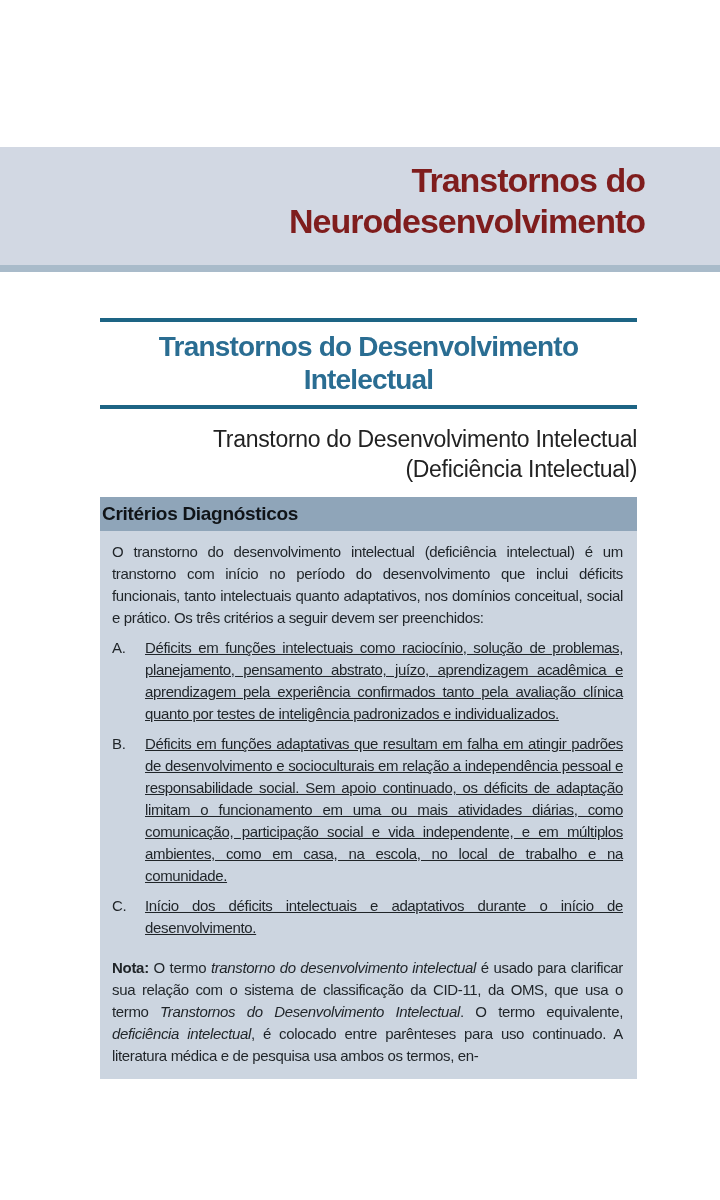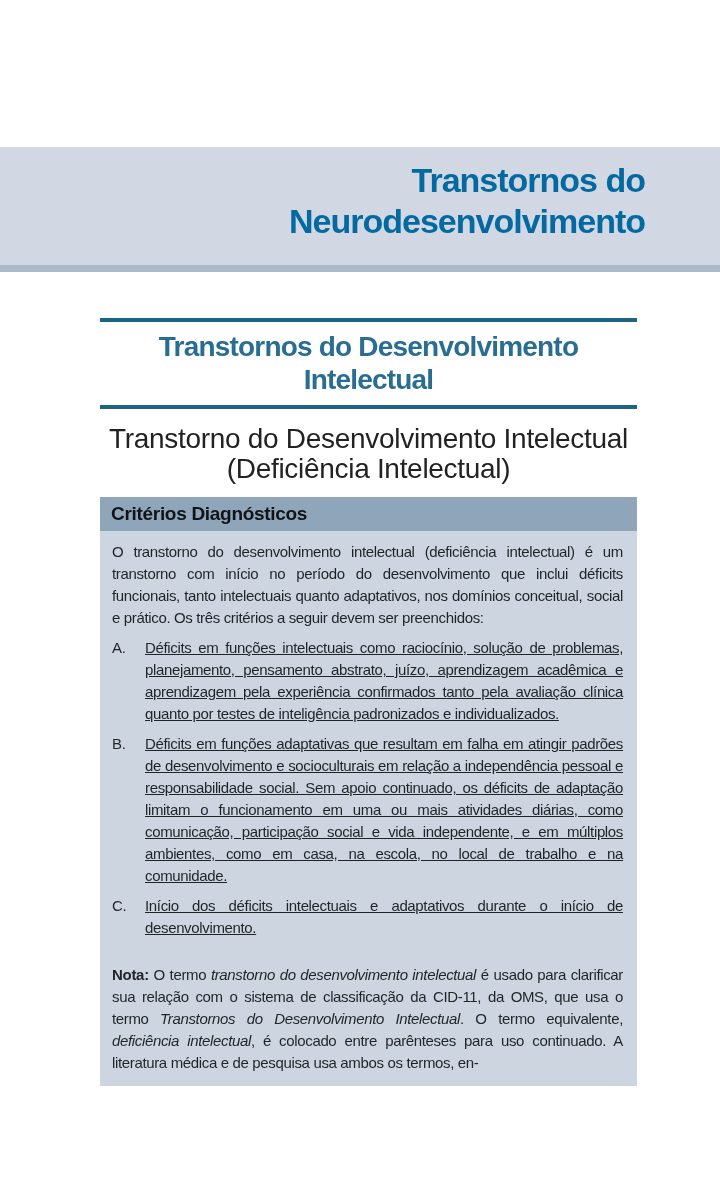--- a/index.html
+++ b/index.html
@@ -26,21 +26,21 @@
     background:var(--banner-bg);
   }
   .chapter-title{
     position:absolute;top:13px;right:75px;
     width:470px;
     margin:0;
     text-align:right;
     font-size:34px;line-height:41px;
     font-weight:bold;
     letter-spacing:-1px;
-    color:#0369a1;
+    color:#7f1d1d;
   }
   .banner-strip{
     position:absolute;top:265px;left:0;
     width:720px;height:7px;
     background:var(--banner-strip);
   }
   .section-head{
     position:absolute;top:318px;left:100px;
     width:537px;
   }
@@ -51,50 +51,50 @@
     text-align:center;
     font-size:28px;line-height:33px;
     font-weight:bold;
     letter-spacing:-0.8px;
     color:var(--heading-teal);
   }
   .subtitle{
     position:absolute;top:424px;left:100px;
     width:537px;
     margin:0;
-    text-align:center;
-    font-size:28px;line-height:30px;
+    text-align:right;
+    font-size:23px;line-height:30px;
     letter-spacing:-0.3px;
     color:#222222;
   }
   .criteria-box{
     position:absolute;top:497px;left:100px;
     width:537px;
   }
   .criteria-header{
     height:34px;line-height:34px;
-    padding-left:11px;
+    padding-left:2px;
     background:var(--criteria-bar-bg);
     font-size:19px;font-weight:bold;
     letter-spacing:-0.3px;
     color:#101418;
   }
   .criteria-body{
     background:var(--criteria-body-bg);
     padding:10px 14px 12px 12px;
     font-size:15px;line-height:22px;
     letter-spacing:-0.35px;
     color:var(--text-dark);
   }
   .intro{margin:0 0 8px;text-align:justify;}
   .crit-list{margin:0;padding:0;list-style:none;}
   .crit-item{display:flex;margin:0 0 8px;}
   .crit-label{flex:0 0 33px;}
   .crit-text{flex:1;text-align:justify;text-decoration:underline;}
-  .note{margin:25px 0 0;text-align:justify;}
+  .note{margin:18px 0 0;text-align:justify;}
   .note b{letter-spacing:-0.3px;}
 </style>
 </head>
 <body>
 
 <div class="page">
 
   <header class="chapter-banner">
     <h1 class="chapter-title">Transtornos do Neurodesenvolvimento</h1>
   </header>

